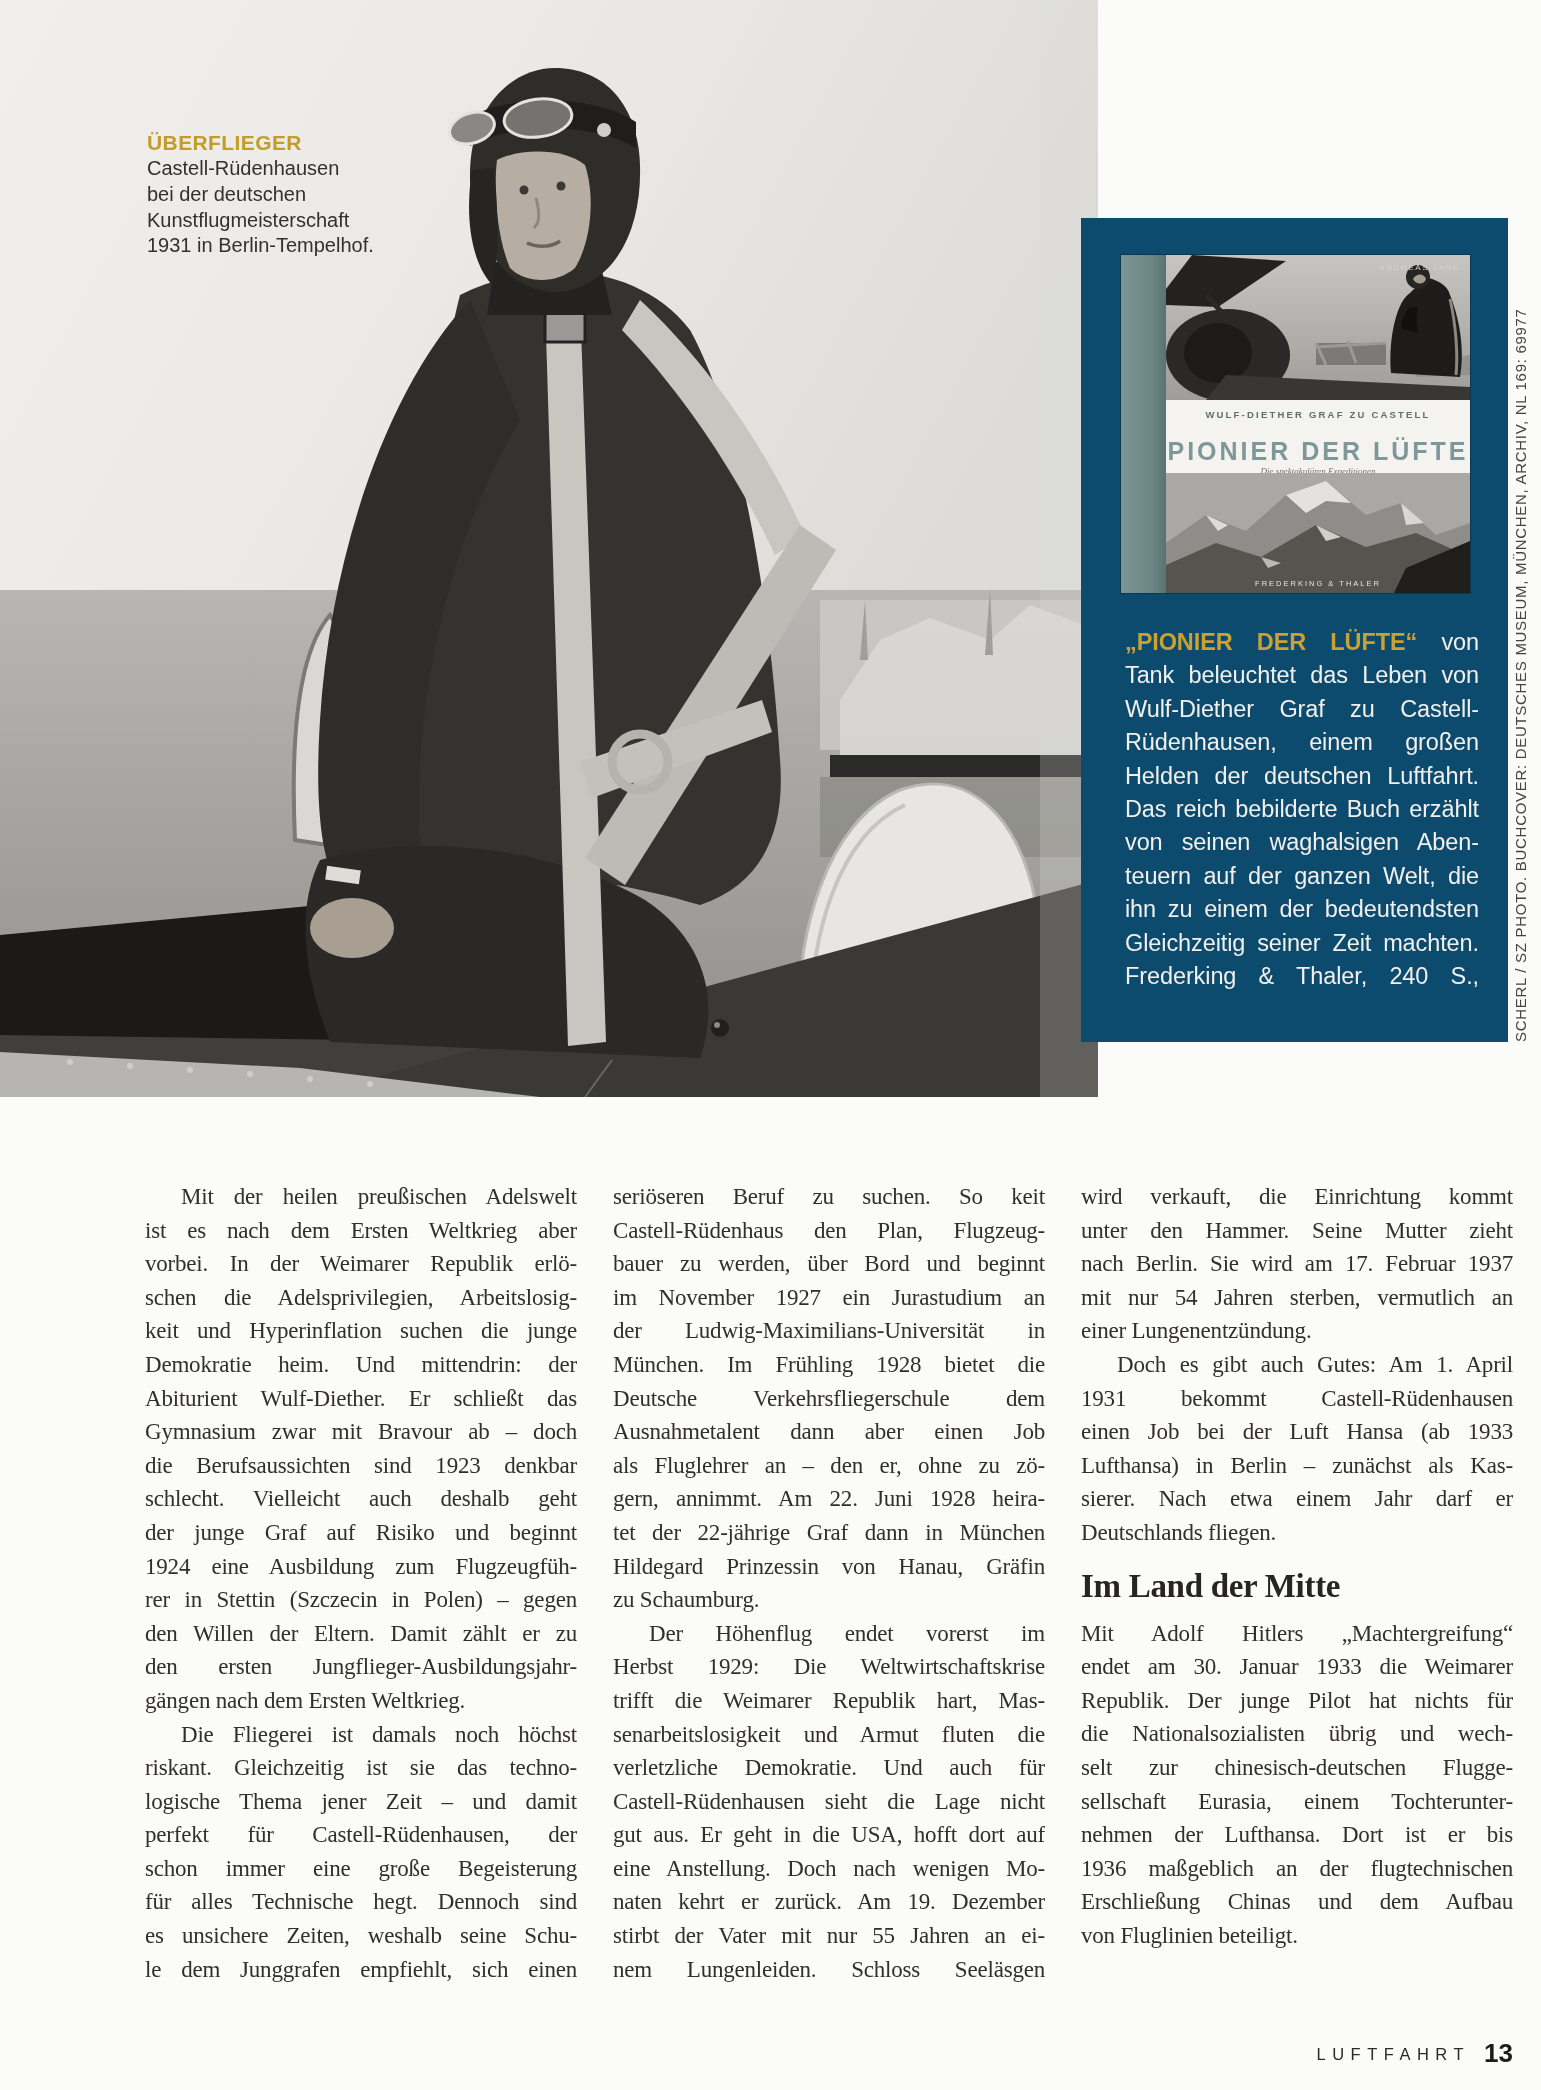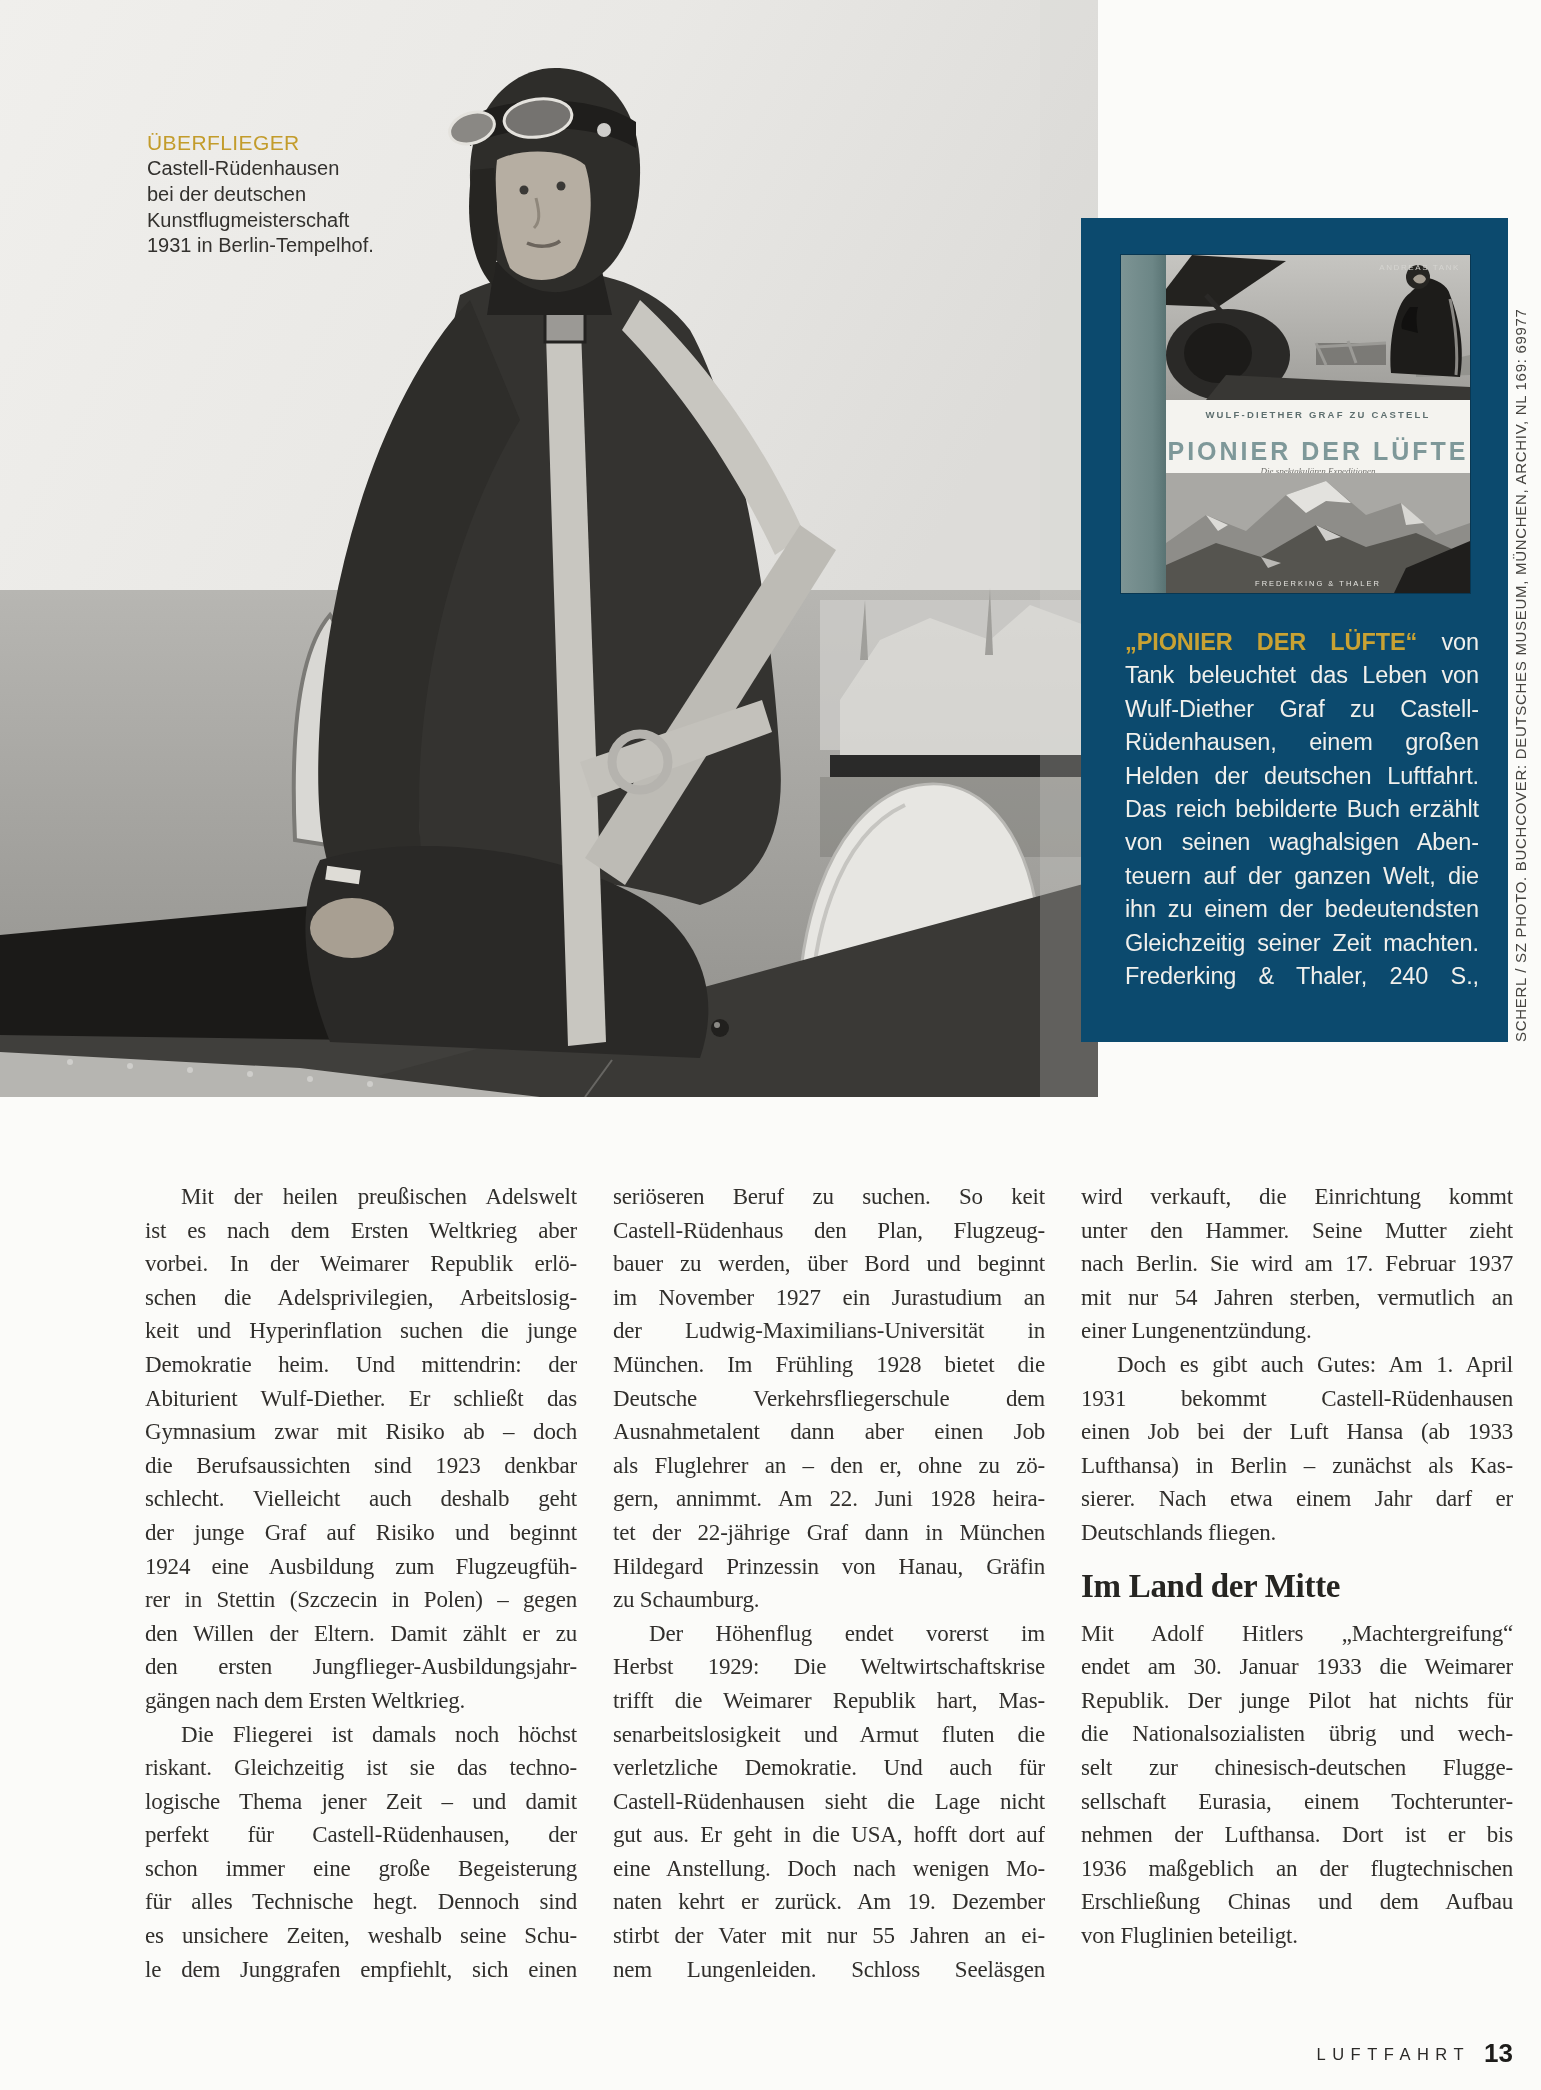--- a/index.html
+++ b/index.html
@@ -9,21 +9,21 @@
     font-family:"Liberation Sans",sans-serif;
     -webkit-font-smoothing:antialiased;
     overflow:hidden;
   }
   
   .hero{position:absolute;left:0;top:0;width:1098px;height:1097px;overflow:hidden;}
   .hero svg{display:block;}
   
   .photo-caption{position:absolute;left:147px;top:130px;width:300px;}
   .photo-caption .kicker{
-    font-size:21px;font-weight:400;letter-spacing:.4px;color:#c39c2b;line-height:26px;
+    font-size:21px;font-weight:700;letter-spacing:.4px;color:#c39c2b;line-height:26px;
   }
   .photo-caption .capl{
     font-size:20px;font-weight:500;color:#33312e;line-height:25.8px;white-space:nowrap;
   }
   
   .bookbox{position:absolute;left:1081px;top:218px;width:427px;height:824px;background:#0c4a6e;}
   .cover{position:absolute;left:40px;top:37px;width:349px;height:338px;background:#f4f3ef;box-shadow:0 0 0 1px rgba(0,0,0,.25);}
   .cover .spine{position:absolute;left:0;top:0;width:45px;height:338px;
     background:linear-gradient(90deg,#7d9494 0%,#6c8686 70%,#597373 100%);}
   .cover .covtop{position:absolute;left:45px;top:0;width:304px;height:145px;overflow:hidden;}
@@ -251,21 +251,21 @@
 
 <div class="columns">
   <div class="col">
       <div class="ln j ind">Mit der heilen preußischen Adelswelt</div>
       <div class="ln j">ist es nach dem Ersten Weltkrieg aber</div>
       <div class="ln j">vorbei. In der Weimarer Republik erlö-</div>
       <div class="ln j">schen die Adelsprivilegien, Arbeitslosig-</div>
       <div class="ln j">keit und Hyperinflation suchen die junge</div>
       <div class="ln j">Demokratie heim. Und mittendrin: der</div>
       <div class="ln j">Abiturient Wulf-Diether. Er schließt das</div>
-      <div class="ln j">Gymnasium zwar mit Risiko ab – doch</div>
+      <div class="ln j">Gymnasium zwar mit Bravour ab – doch</div>
       <div class="ln j">die Berufsaussichten sind 1923 denkbar</div>
       <div class="ln j">schlecht. Vielleicht auch deshalb geht</div>
       <div class="ln j">der junge Graf auf Risiko und beginnt</div>
       <div class="ln j">1924 eine Ausbildung zum Flugzeugfüh-</div>
       <div class="ln j">rer in Stettin (Szczecin in Polen) – gegen</div>
       <div class="ln j">den Willen der Eltern. Damit zählt er zu</div>
       <div class="ln j">den ersten Jungflieger-Ausbildungsjahr-</div>
       <div class="ln">gängen nach dem Ersten Weltkrieg.</div>
       <div class="ln j ind">Die Fliegerei ist damals noch höchst</div>
       <div class="ln j">riskant. Gleichzeitig ist sie das techno-</div>

